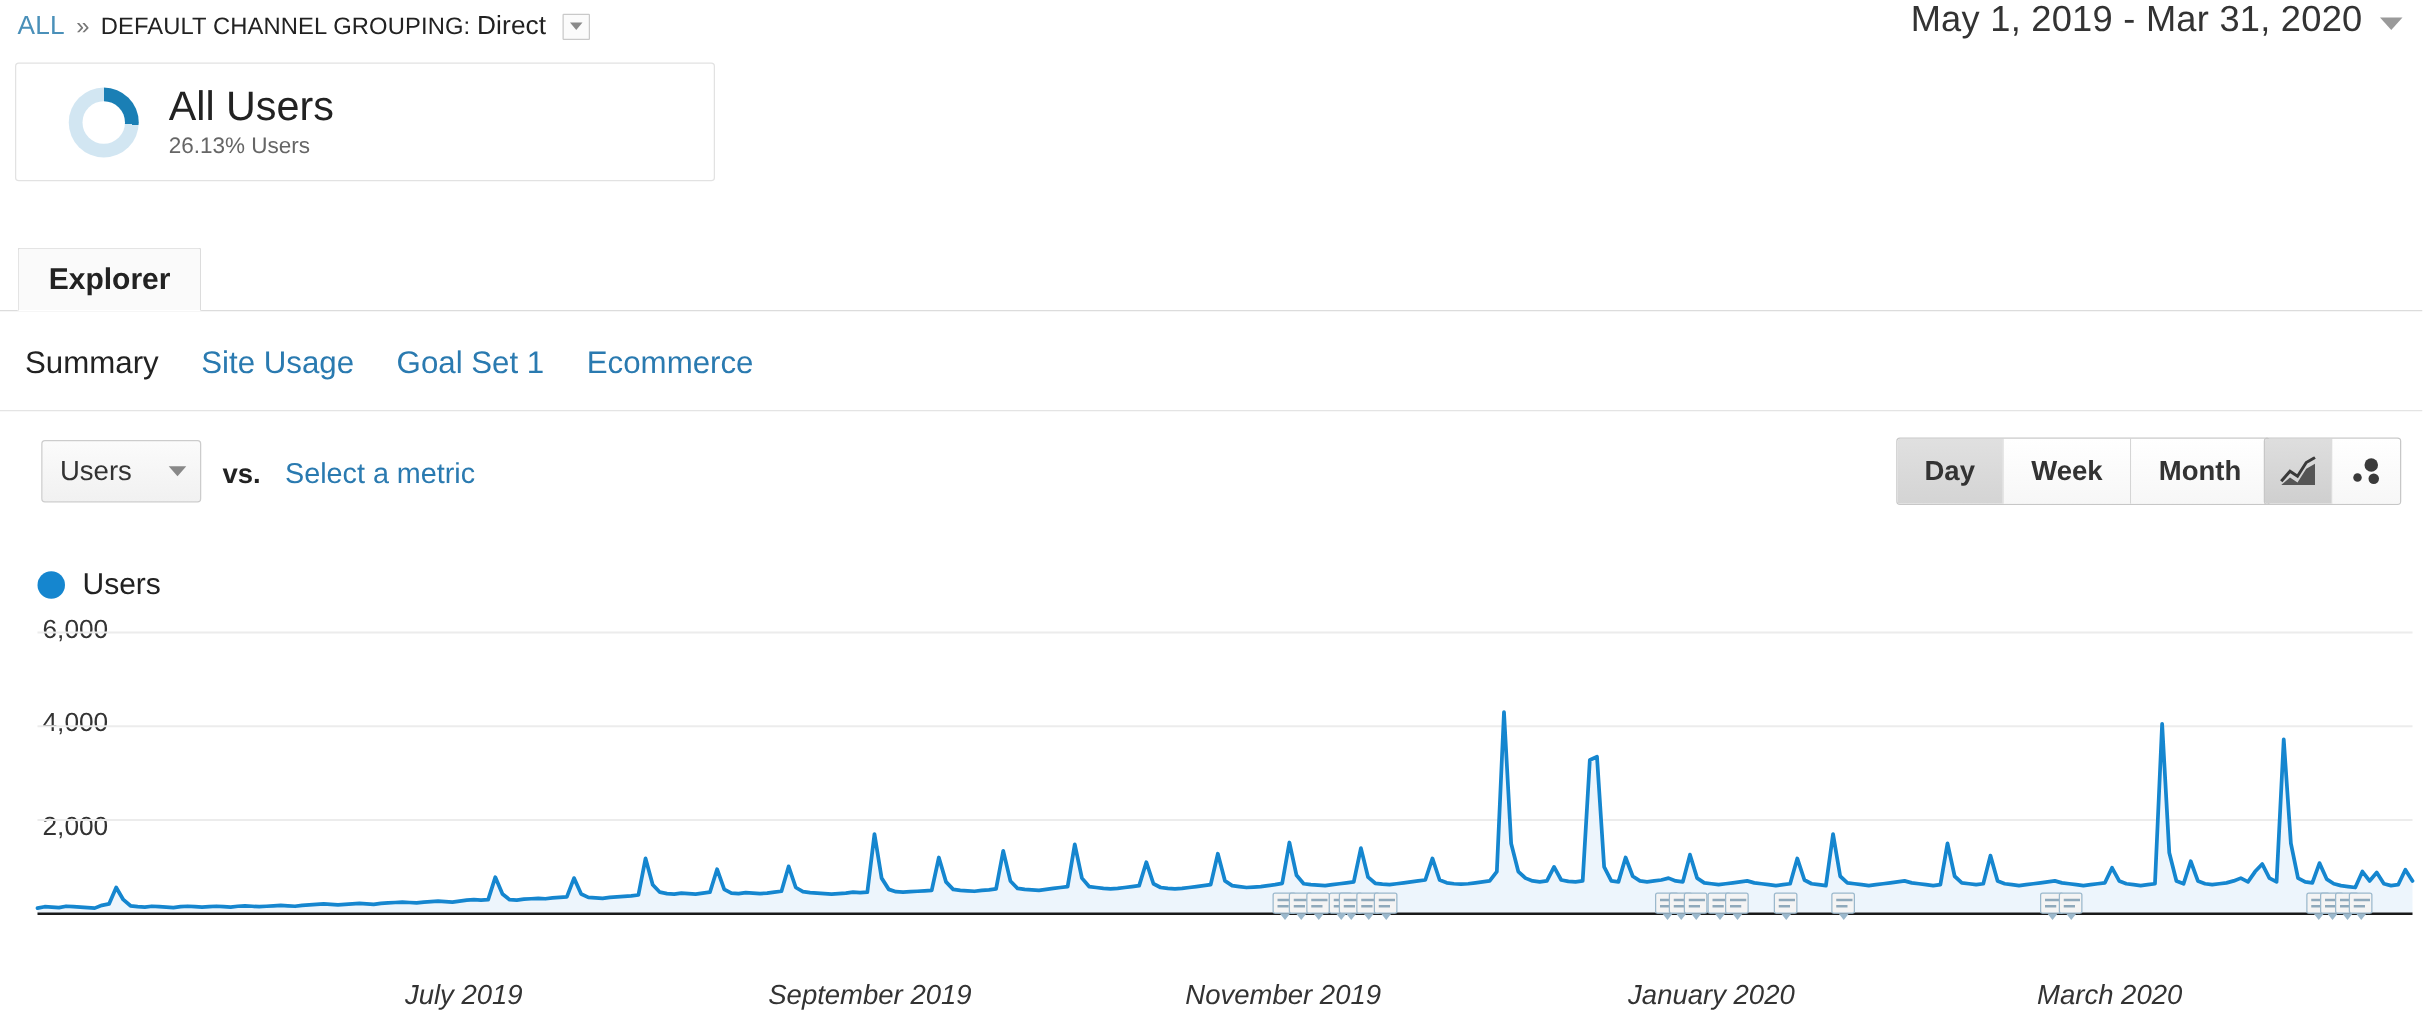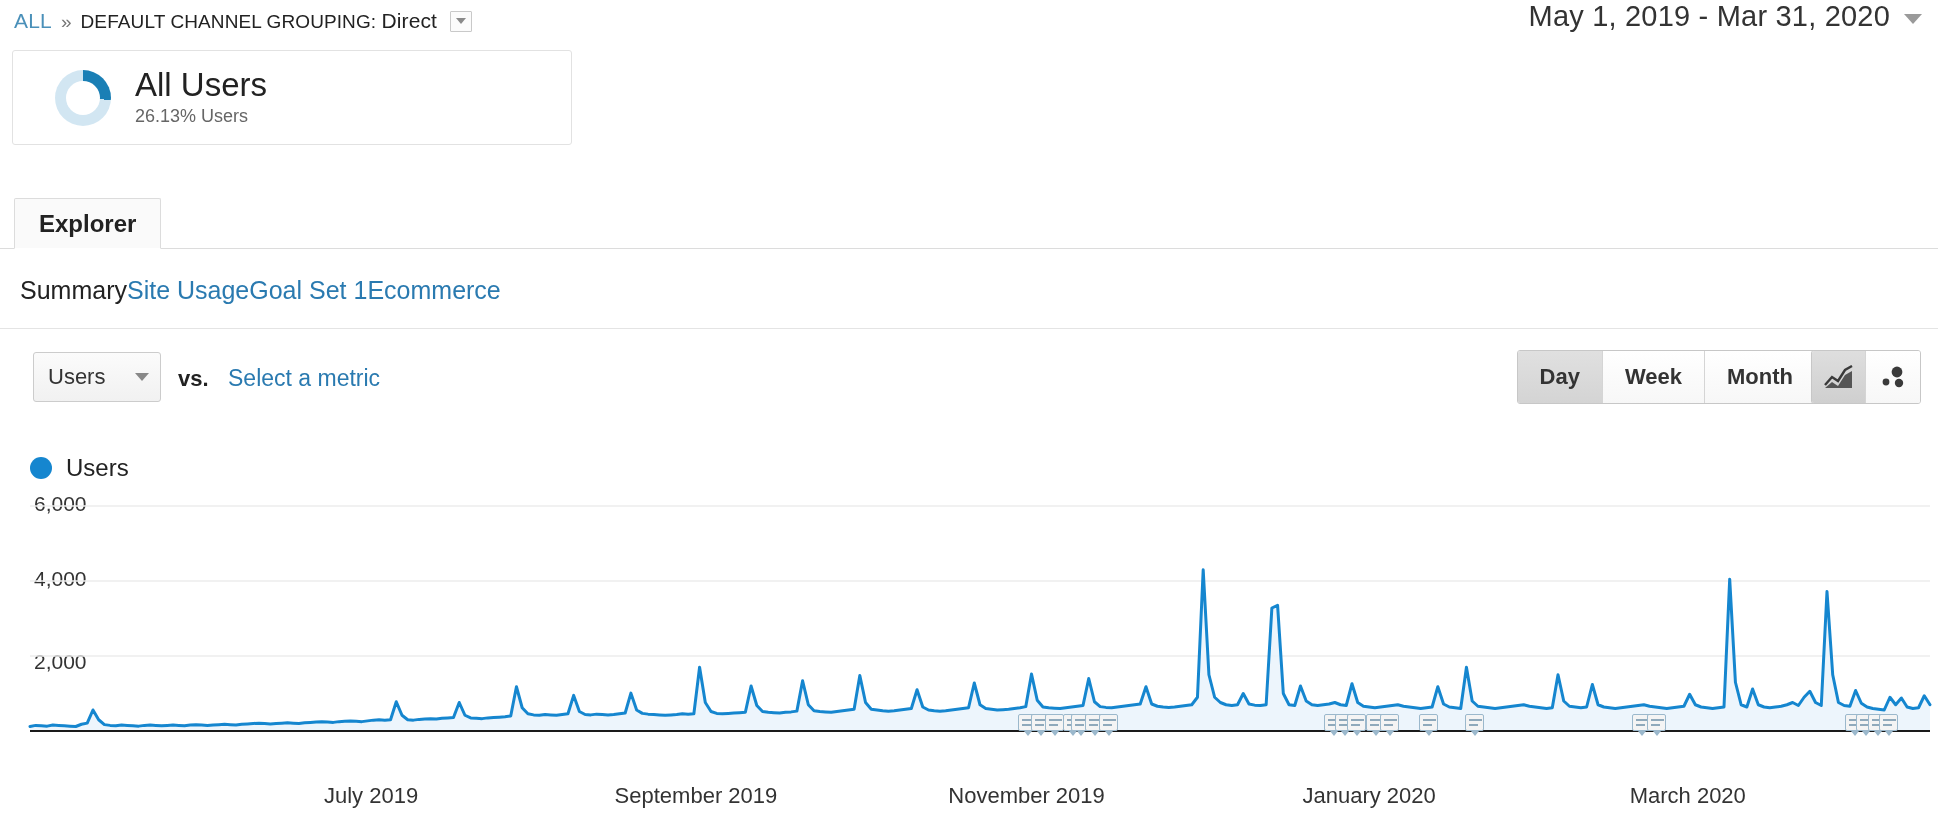--- a/index.html
+++ b/index.html
@@ -97,21 +97,21 @@
     background: #fafafa;
     display: flex; align-items: center;
     font-size: 24px; font-weight: bold; color: #222;
     border-radius: 2px 2px 0 0;
     cursor: pointer; z-index: 2;
   }
 
   
   .subnav {
     position: absolute; left: 20px; top: 276px;
-    display: flex; align-items: baseline;  text-align: right;
+    display: flex; align-items: baseline; gap: 34px; text-align: right;
   }
   .subnav a {
     font-size: 25px; color: #2a7ab0; text-decoration: none; cursor: pointer;
   }
   .subnav a.active { color: #222; cursor: default; }
   .subnav-rule {
     position: absolute; left: 0; top: 328px; width: 1938px; height: 1px;
     background: #e4e4e4;
   }
 
@@ -182,21 +182,21 @@
   .plot { position: absolute; left: 0; top: 60px; width: 1938px; height: 285px; }
   .ytick {
     position: absolute; left: 34px;
     font-size: 21px; color: #333;
   }
   svg.chart-svg { position: absolute; left: 0; top: 0; }
 
   .xlabels { position: absolute; left: 0; top: 355px; width: 1938px; height: 34px; }
   .xlabel {
     position: absolute; font-size: 22px; color: #333;
-    transform: translateX(-50%); white-space: nowrap;
+    transform: translateX(-50%); white-space: nowrap; font-style: italic;
   }
 
   .annot {
     position: absolute; width: 19px; height: 17px;
     background: #f4f4f4; border: 1px solid #9bb8cc;
     border-radius: 2px;
   }
   .annot:after {
     content: ""; position: absolute; left: 5px; top: 16px;
     width: 0; height: 0;

